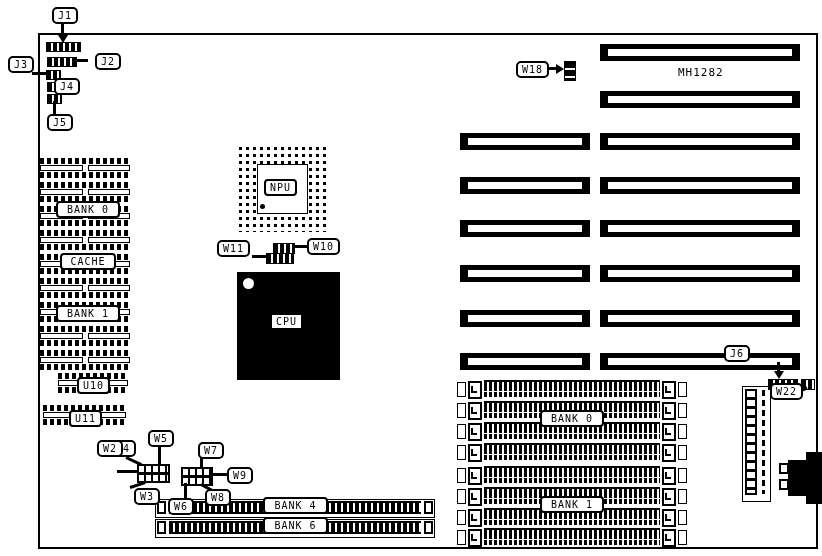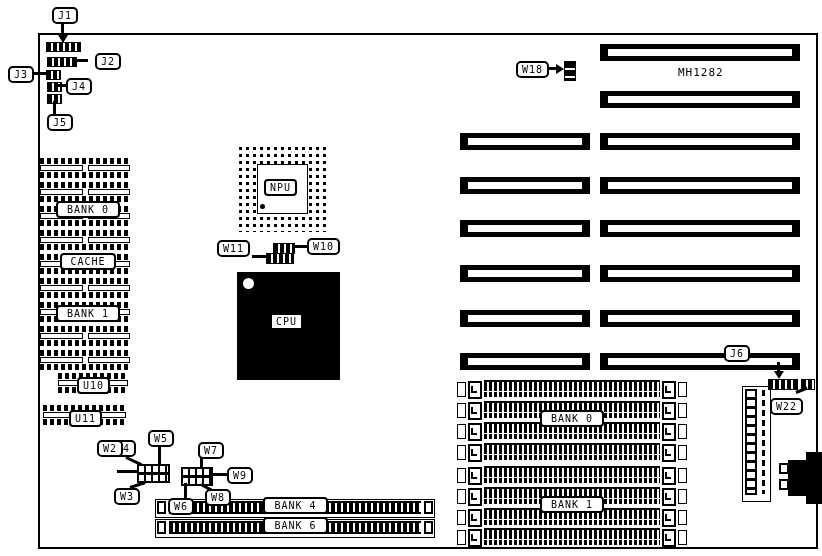--- a/index.html
+++ b/index.html
@@ -84,22 +84,22 @@
   <div class="board"></div>
 
   <div class="conn" style="left:46px;top:42px;width:33px;height:8px"></div>
   <div class="conn" style="left:47px;top:57px;width:28px;height:8px"></div>
   <div class="conn" style="left:46px;top:70px;width:13px;height:8px"></div>
   <div class="conn" style="left:47px;top:82px;width:13px;height:8px"></div>
   <div class="conn" style="left:47px;top:94px;width:13px;height:8px"></div>
 
   <div class="co" style="left:52px;top:7px">J1</div>
   <div class="co" style="left:95px;top:53px">J2</div>
-  <div class="co" style="left:8px;top:66px">J3</div>
-  <div class="co" style="left:66px;top:78px">J4</div>
+  <div class="co" style="left:8px;top:56px">J3</div>
+  <div class="co" style="left:54px;top:78px">J4</div>
   <div class="co" style="left:47px;top:114px">J5</div>
 
   <div class="ld" style="left:61px;top:24px;width:3px;height:12px"></div>
   <div class="tri-d" style="left:58px;top:35px"></div>
   <div class="ld" style="left:74px;top:59px;width:14px;height:3px"></div>
   <div class="ld" style="left:32px;top:72px;width:14px;height:3px"></div>
   <div class="ld" style="left:58px;top:84px;width:12px;height:3px"></div>
   <div class="ld" style="left:53px;top:101px;width:3px;height:14px"></div>
 
   <div class="dip" style="top:158px">
@@ -308,33 +308,33 @@
   <div class="pwr">
       <div class="cells"></div>
       <div class="dash"></div>
     </div>
 
   <div class="co" style="left:724px;top:345px">J6</div>
   <div class="ld" style="left:777px;top:362px;width:3px;height:10px"></div>
   <div class="tri-d" style="left:774px;top:371px"></div>
   <div class="conn" style="left:768px;top:379px;width:28px;height:9px"></div>
   <div class="conn" style="left:801px;top:379px;width:12px;height:9px"></div>
-  <div class="co" style="left:770px;top:398px">W22</div>
+  <div class="co" style="left:770px;top:383px">W22</div>
   <div class="ld" style="left:796px;top:391px;width:12px;height:3px;transform:rotate(-22deg)"></div>
 
   <div class="kb-main"></div>
   <div class="kb-body"></div>
   <div class="kb-tab" style="top:463px"></div>
   <div class="kb-tab" style="top:479px"></div>
 
   <div class="jblk" style="left:137px;top:464px;width:29px;height:15px"></div>
   <div class="co" style="left:110px;top:440px">W4</div>
   <div class="co" style="left:148px;top:430px">W5</div>
   <div class="co" style="left:97px;top:440px">W2</div>
-  <div class="co" style="left:114px;top:488px">W3</div>
+  <div class="co" style="left:134px;top:488px">W3</div>
   <div class="ld" style="left:126px;top:456px;width:17px;height:3px;transform:rotate(25deg)"></div>
   <div class="ld" style="left:158px;top:446px;width:3px;height:18px"></div>
   <div class="ld" style="left:117px;top:470px;width:20px;height:3px"></div>
   <div class="ld" style="left:130px;top:486px;width:16px;height:3px;transform:rotate(-18deg)"></div>
 
   <div class="jblk" style="left:181px;top:467px;width:28px;height:15px"></div>
   <div class="co" style="left:198px;top:442px">W7</div>
   <div class="co" style="left:227px;top:467px">W9</div>
   <div class="co" style="left:168px;top:498px">W6</div>
   <div class="co" style="left:205px;top:489px">W8</div>

